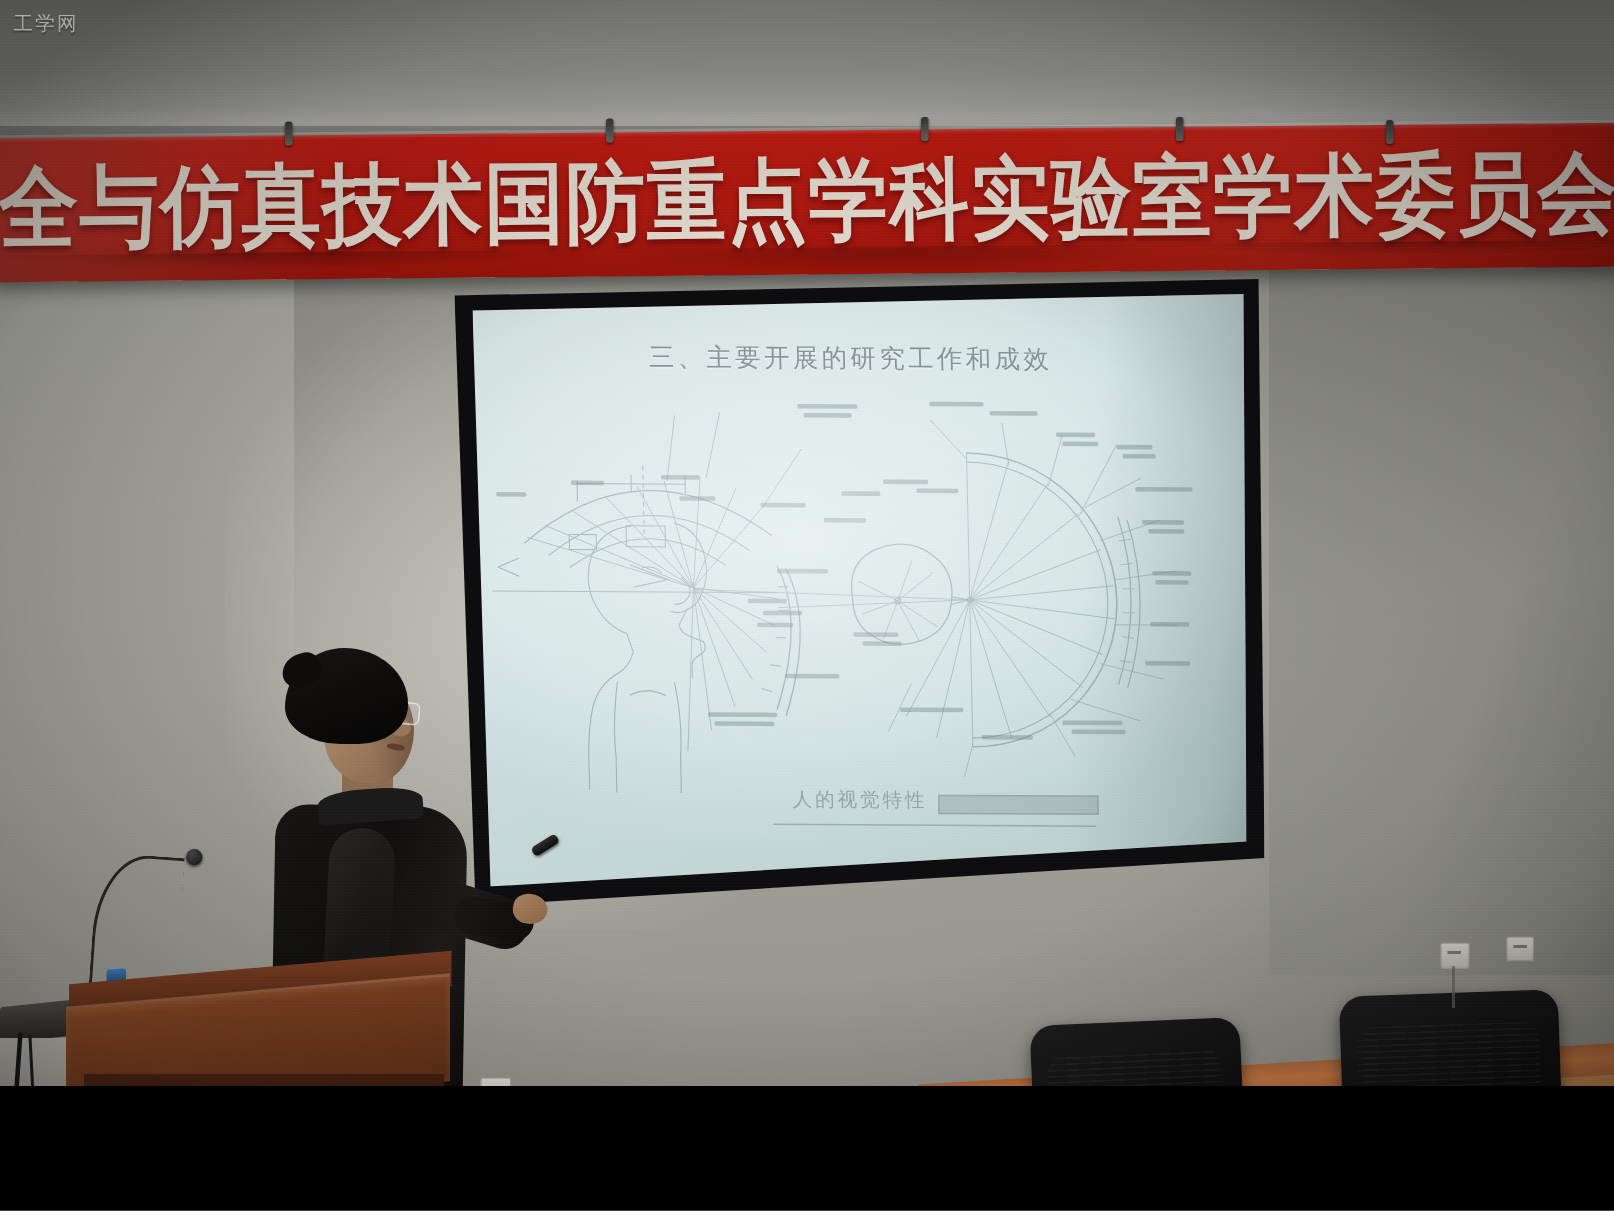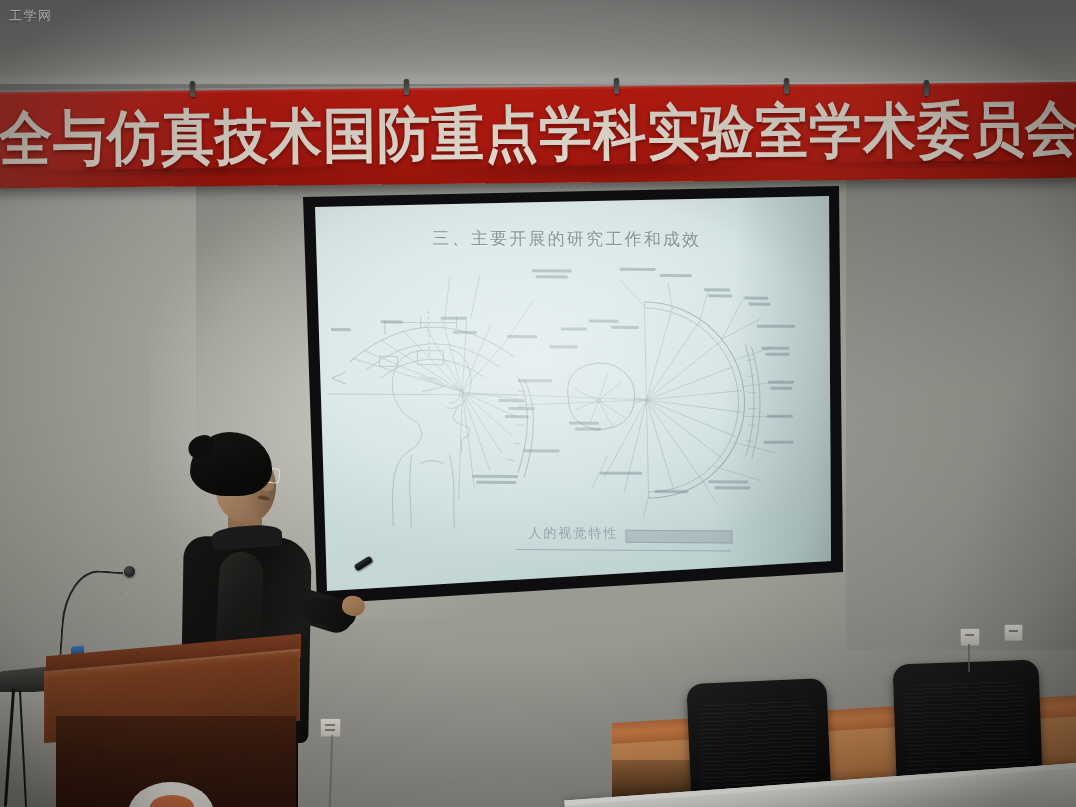--- a/index.html
+++ b/index.html
@@ -1,21 +1,21 @@
 <!DOCTYPE html>
 <html><head>
 <meta charset="utf-8">
 <title>Conference Photo</title>
 <style>
   html,body{margin:0;padding:0;background:#000;}
   body{font-family:"DejaVu Sans","Liberation Sans",sans-serif;}
 
   #scene{
     position:relative;
-    width:1076px;height:807px;
+    width:1076px;height:724px;
     overflow:hidden;
     background:#7d7d7b;
   }
 
   
   .ceiling{
     position:absolute;left:0;top:0;width:1076px;height:86px;
     background:linear-gradient(180deg,#8e8e8c 0%,#9c9c99 55%,#b4b3ae 100%);
   }
   .ceiling-shadow{

